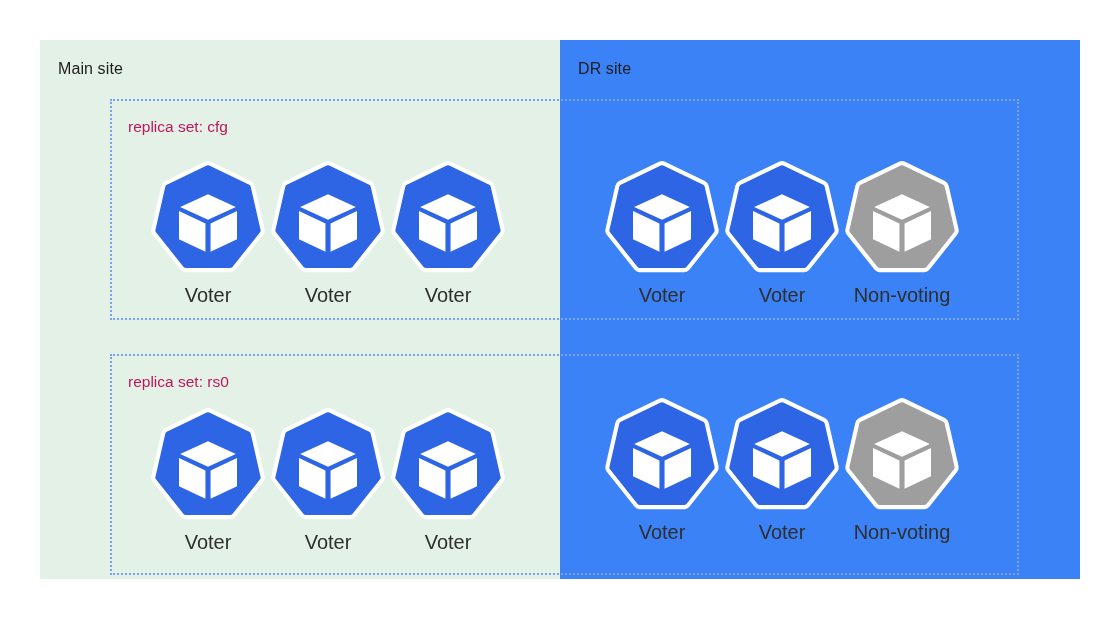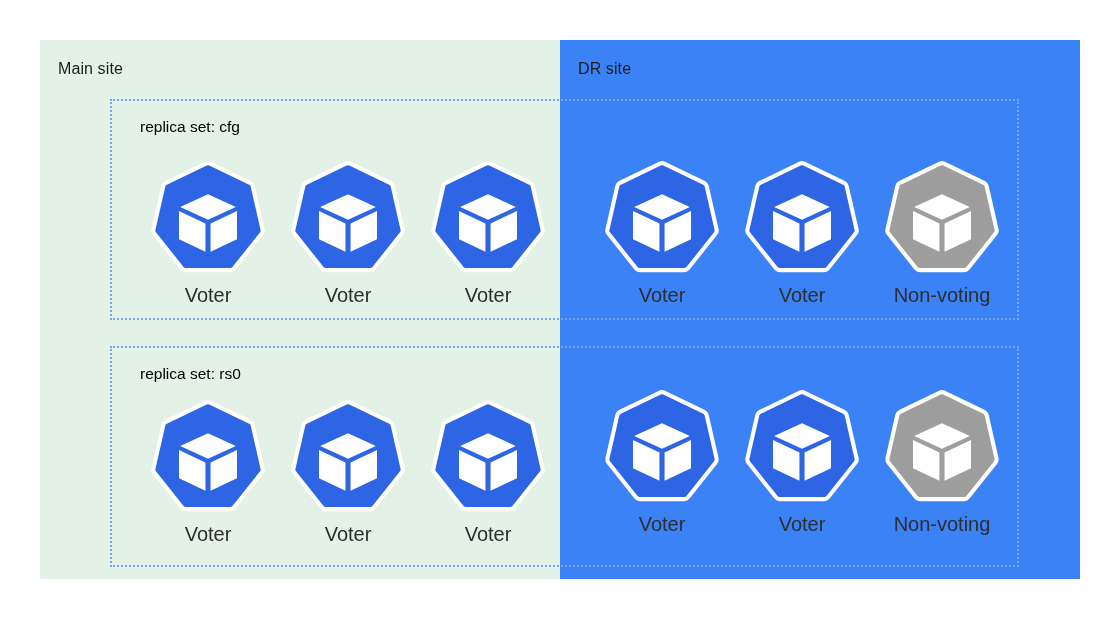--- a/index.html
+++ b/index.html
@@ -14,23 +14,23 @@
   .site-label{
     position:absolute;left:18px;top:20px;
     font-size:16px;color:#1d1d1d;letter-spacing:.1px;text-align:center;
   }
   .rs-box{
     position:absolute;left:110px;width:909px;height:221px;
     border:2px dotted #7aa2f2;box-sizing:border-box;background:transparent;
   }
   .rs-label{
     position:absolute;left:16px;top:17px;
-    font-size:15.5px;color:#000000;margin-left:12px;
-  }
-  .cluster{position:absolute;display:flex;gap:24px;}
+    font-size:15.5px;color:#be185d;
+  }
+  .cluster{position:absolute;display:flex;gap:4px;}
   .node{display:flex;flex-direction:column;align-items:center;width:116px;}
   .node svg{display:block;}
   .node-label{
     margin-top:8px;font-size:20px;color:#2e2e2e;white-space:nowrap;text-align:center;
   }
 </style>
 </head>
 <body style="background: rgb(255, 255, 255);">
 
 <div class="canvas">
@@ -113,21 +113,21 @@
                 <polygon points="50,7 84.4,23.6 92.9,60.8 69.1,90.7 30.9,90.7 7.1,60.8 15.6,23.6" fill="#9e9e9e" stroke="#9e9e9e" stroke-width="5" stroke-linejoin="round"></polygon>
                 <path d="M50 29.5 74 40.5 50 51.5 26 40.5Z" fill="#ffffff"></path>
                 <path d="M25 44 47.8 54.7 47.8 79 25 68.3Z" fill="#ffffff"></path>
                 <path d="M52.2 54.7 75 44 75 68.3 52.2 79Z" fill="#ffffff"></path>
               </svg>
             </span>
             <div class="node-label">Non-voting</div>
           </div>
         </div>
       </div>
-      <div class="rs-box" style="top: 346px; border-color: rgb(122, 162, 242);">
+      <div class="rs-box" style="top: 354px; border-color: rgb(122, 162, 242);">
         <div class="rs-label">replica set: rs0</div>
         <div class="cluster cluster-main" style="left: 38px; top: 51px;">
           <div class="node">
             <span class="node-icon">
               <svg viewBox="0 0 100 100" width="116" height="116">
                 <polygon points="50,7 84.4,23.6 92.9,60.8 69.1,90.7 30.9,90.7 7.1,60.8 15.6,23.6" fill="#ffffff" stroke="#ffffff" stroke-width="12" stroke-linejoin="round"></polygon>
                 <polygon points="50,7 84.4,23.6 92.9,60.8 69.1,90.7 30.9,90.7 7.1,60.8 15.6,23.6" fill="#2d65e4" stroke="#2d65e4" stroke-width="5" stroke-linejoin="round"></polygon>
                 <path d="M50 29.5 74 40.5 50 51.5 26 40.5Z" fill="#ffffff"></path>
                 <path d="M25 44 47.8 54.7 47.8 79 25 68.3Z" fill="#ffffff"></path>
                 <path d="M52.2 54.7 75 44 75 68.3 52.2 79Z" fill="#ffffff"></path>

